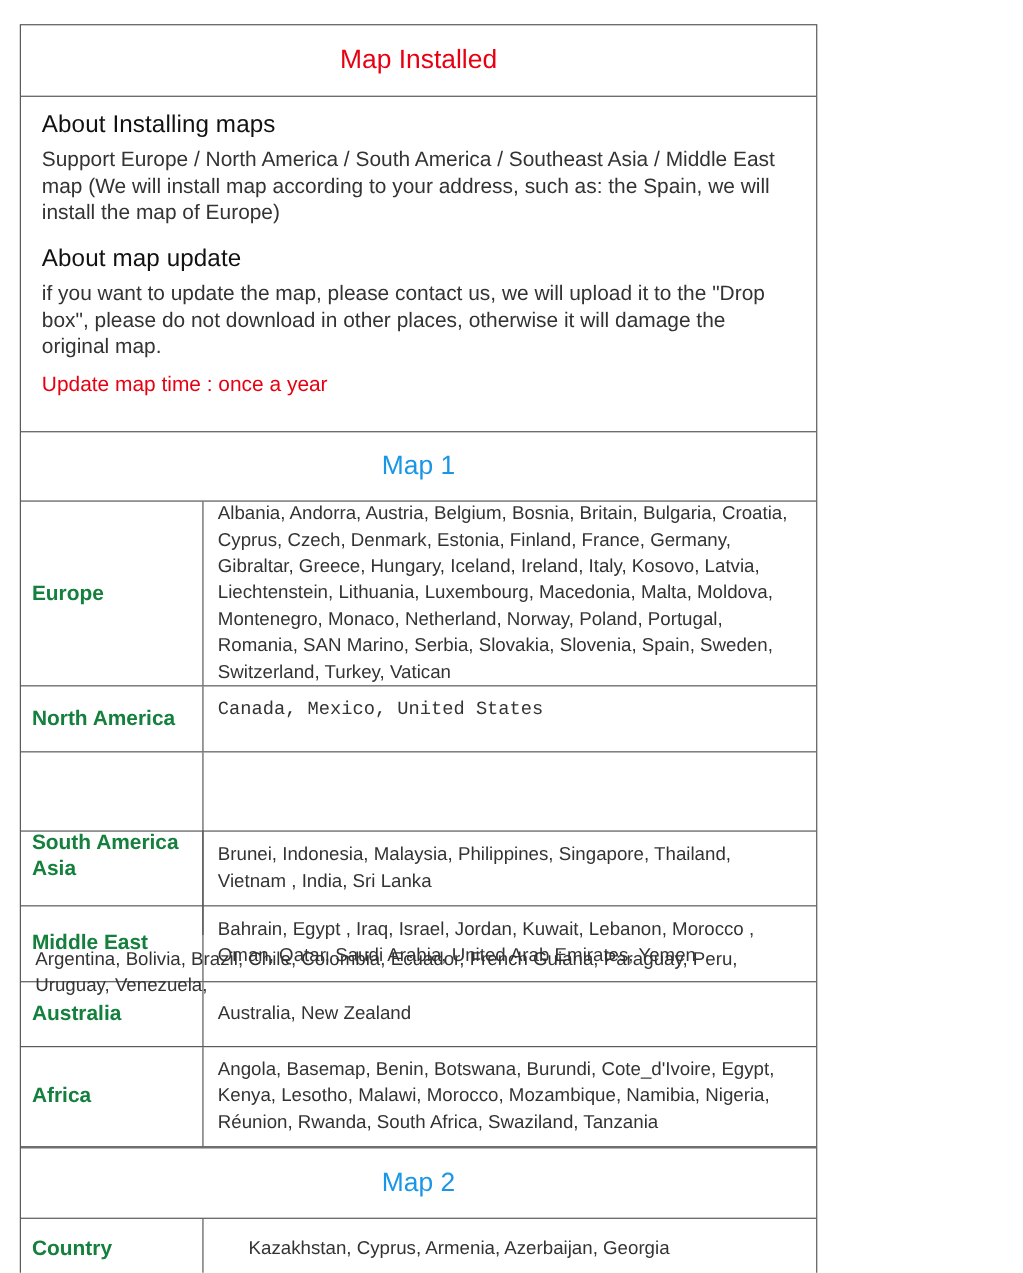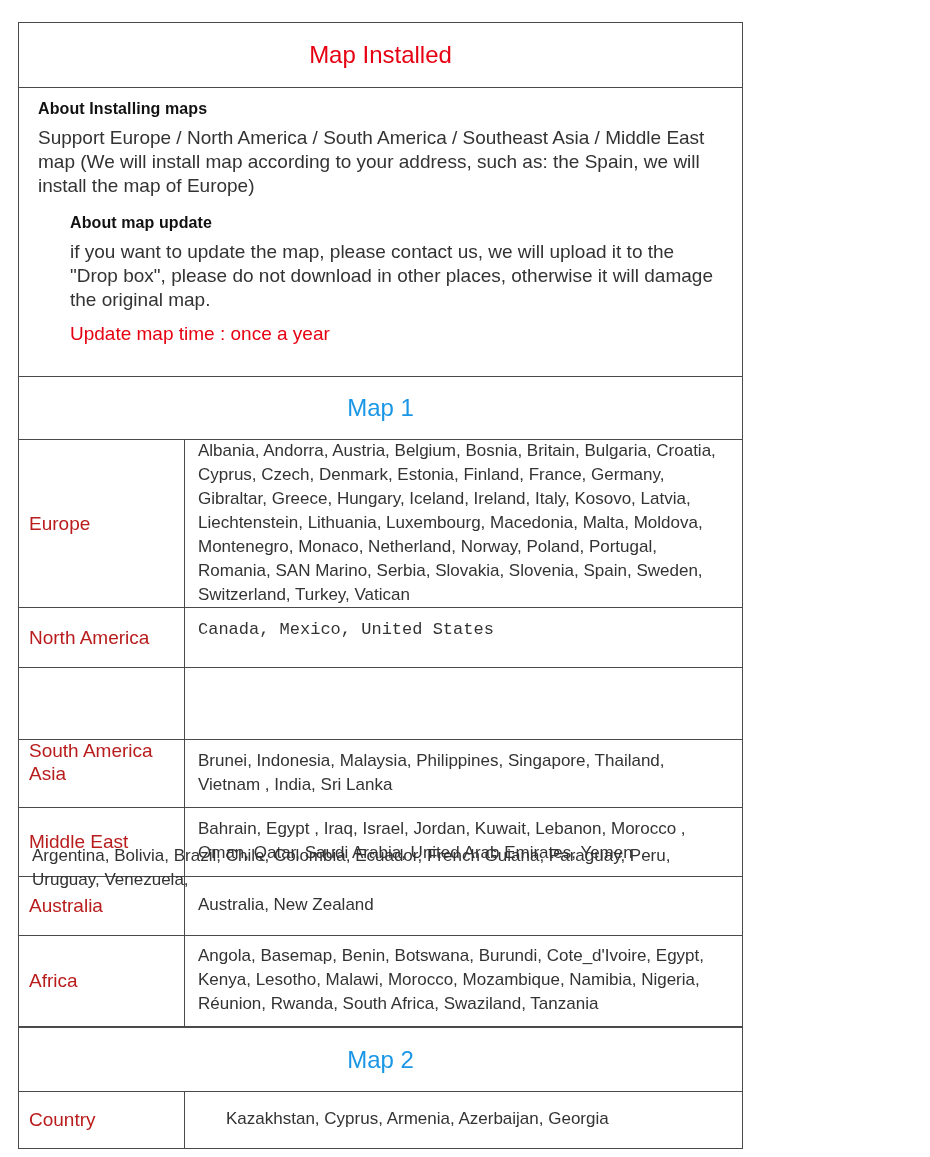--- a/index.html
+++ b/index.html
@@ -1,45 +1,45 @@
 <!DOCTYPE html>
 <html><head>
   <meta charset="utf-8">
   <style>
     html, body { margin: 0; padding: 0; background: #ffffff; }
     body { width: 930px; height: 1157px; position: relative; font-family: "Liberation Sans", sans-serif; color: #222; }
     .frame { position: absolute; left: 18px; top: 22px; width: 725px; border: 1.5px solid #4a4a4a; box-sizing: border-box; }
     .title-row { height: 64px; border-bottom: 1.5px solid #4a4a4a; display: flex; align-items: center; justify-content: center; }
     .title-row .title { font-size: 24px; color: #e60012; }
     .info { padding: 12px 19px 20px 19px; border-bottom: 1.5px solid #4a4a4a; }
-    .info h2 { margin: 0 0 8px 0; font-size: 16px; font-weight: bold; color: #111; letter-spacing: 0.1px; }
+    .info h2 { margin: 0 0 8px 0; font-size: 22px; font-weight: normal; color: #111; letter-spacing: 0.1px; }
     .info p { margin: 0; font-size: 19px; line-height: 24px; color: #333; }
     .info .block { margin-bottom: 10px; }
     .info .red { color: #e60012; margin-top: 10px; }
     .section-head { height: 62px; display: flex; align-items: center; justify-content: center; border-bottom: 1.5px solid #4a4a4a; }
     .section-head .label { font-size: 24px; color: #1a96e6; }
     .row { display: flex; border-bottom: 1.5px solid #4a4a4a; }
     .row:last-child { border-bottom: none; gap: 28px; }
-    .region { width: 166px; flex: 0 0 166px; border-right: 1.5px solid #4a4a4a; display: flex; align-items: center; padding-left: 10px; box-sizing: border-box; font-size: 19px; color: #b91c1c; }
+    .region { width: 166px; flex: 0 0 166px; border-right: 1.5px solid #4a4a4a; display: flex; align-items: center; padding-left: 10px; box-sizing: border-box; font-size: 19px; color: #15803d; font-weight: bold; }
     .countries { flex: 1; padding: 10px 14px 12px 13px; font-size: 17px; line-height: 24px; color: #333; display: flex; align-items: center; }
   </style>
 </head>
 <body>
 
 <div class="frame">
   <div class="title-row">
     <span class="title">Map Installed</span>
   </div>
 
   <div class="info">
     <div class="block">
       <h2>About Installing maps</h2>
       <p>Support Europe / North America / South America / Southeast Asia / Middle East map (We will install map according to your address, such as: the Spain, we will install the map of Europe)</p>
     </div>
-    <div class="block" style="margin-top:16px;margin-left:32px;">
+    <div class="block" style="margin-top:16px;">
       <h2>About map update</h2>
       <p>if you want to update the map, please contact us, we will upload it to the "Drop box", please do not download in other places, otherwise it will damage the original map.</p>
       <p class="red">Update map time : once  a year</p>
     </div>
   </div>
 
   <div class="section-head">
     <span class="label">Map 1</span>
   </div>
 

